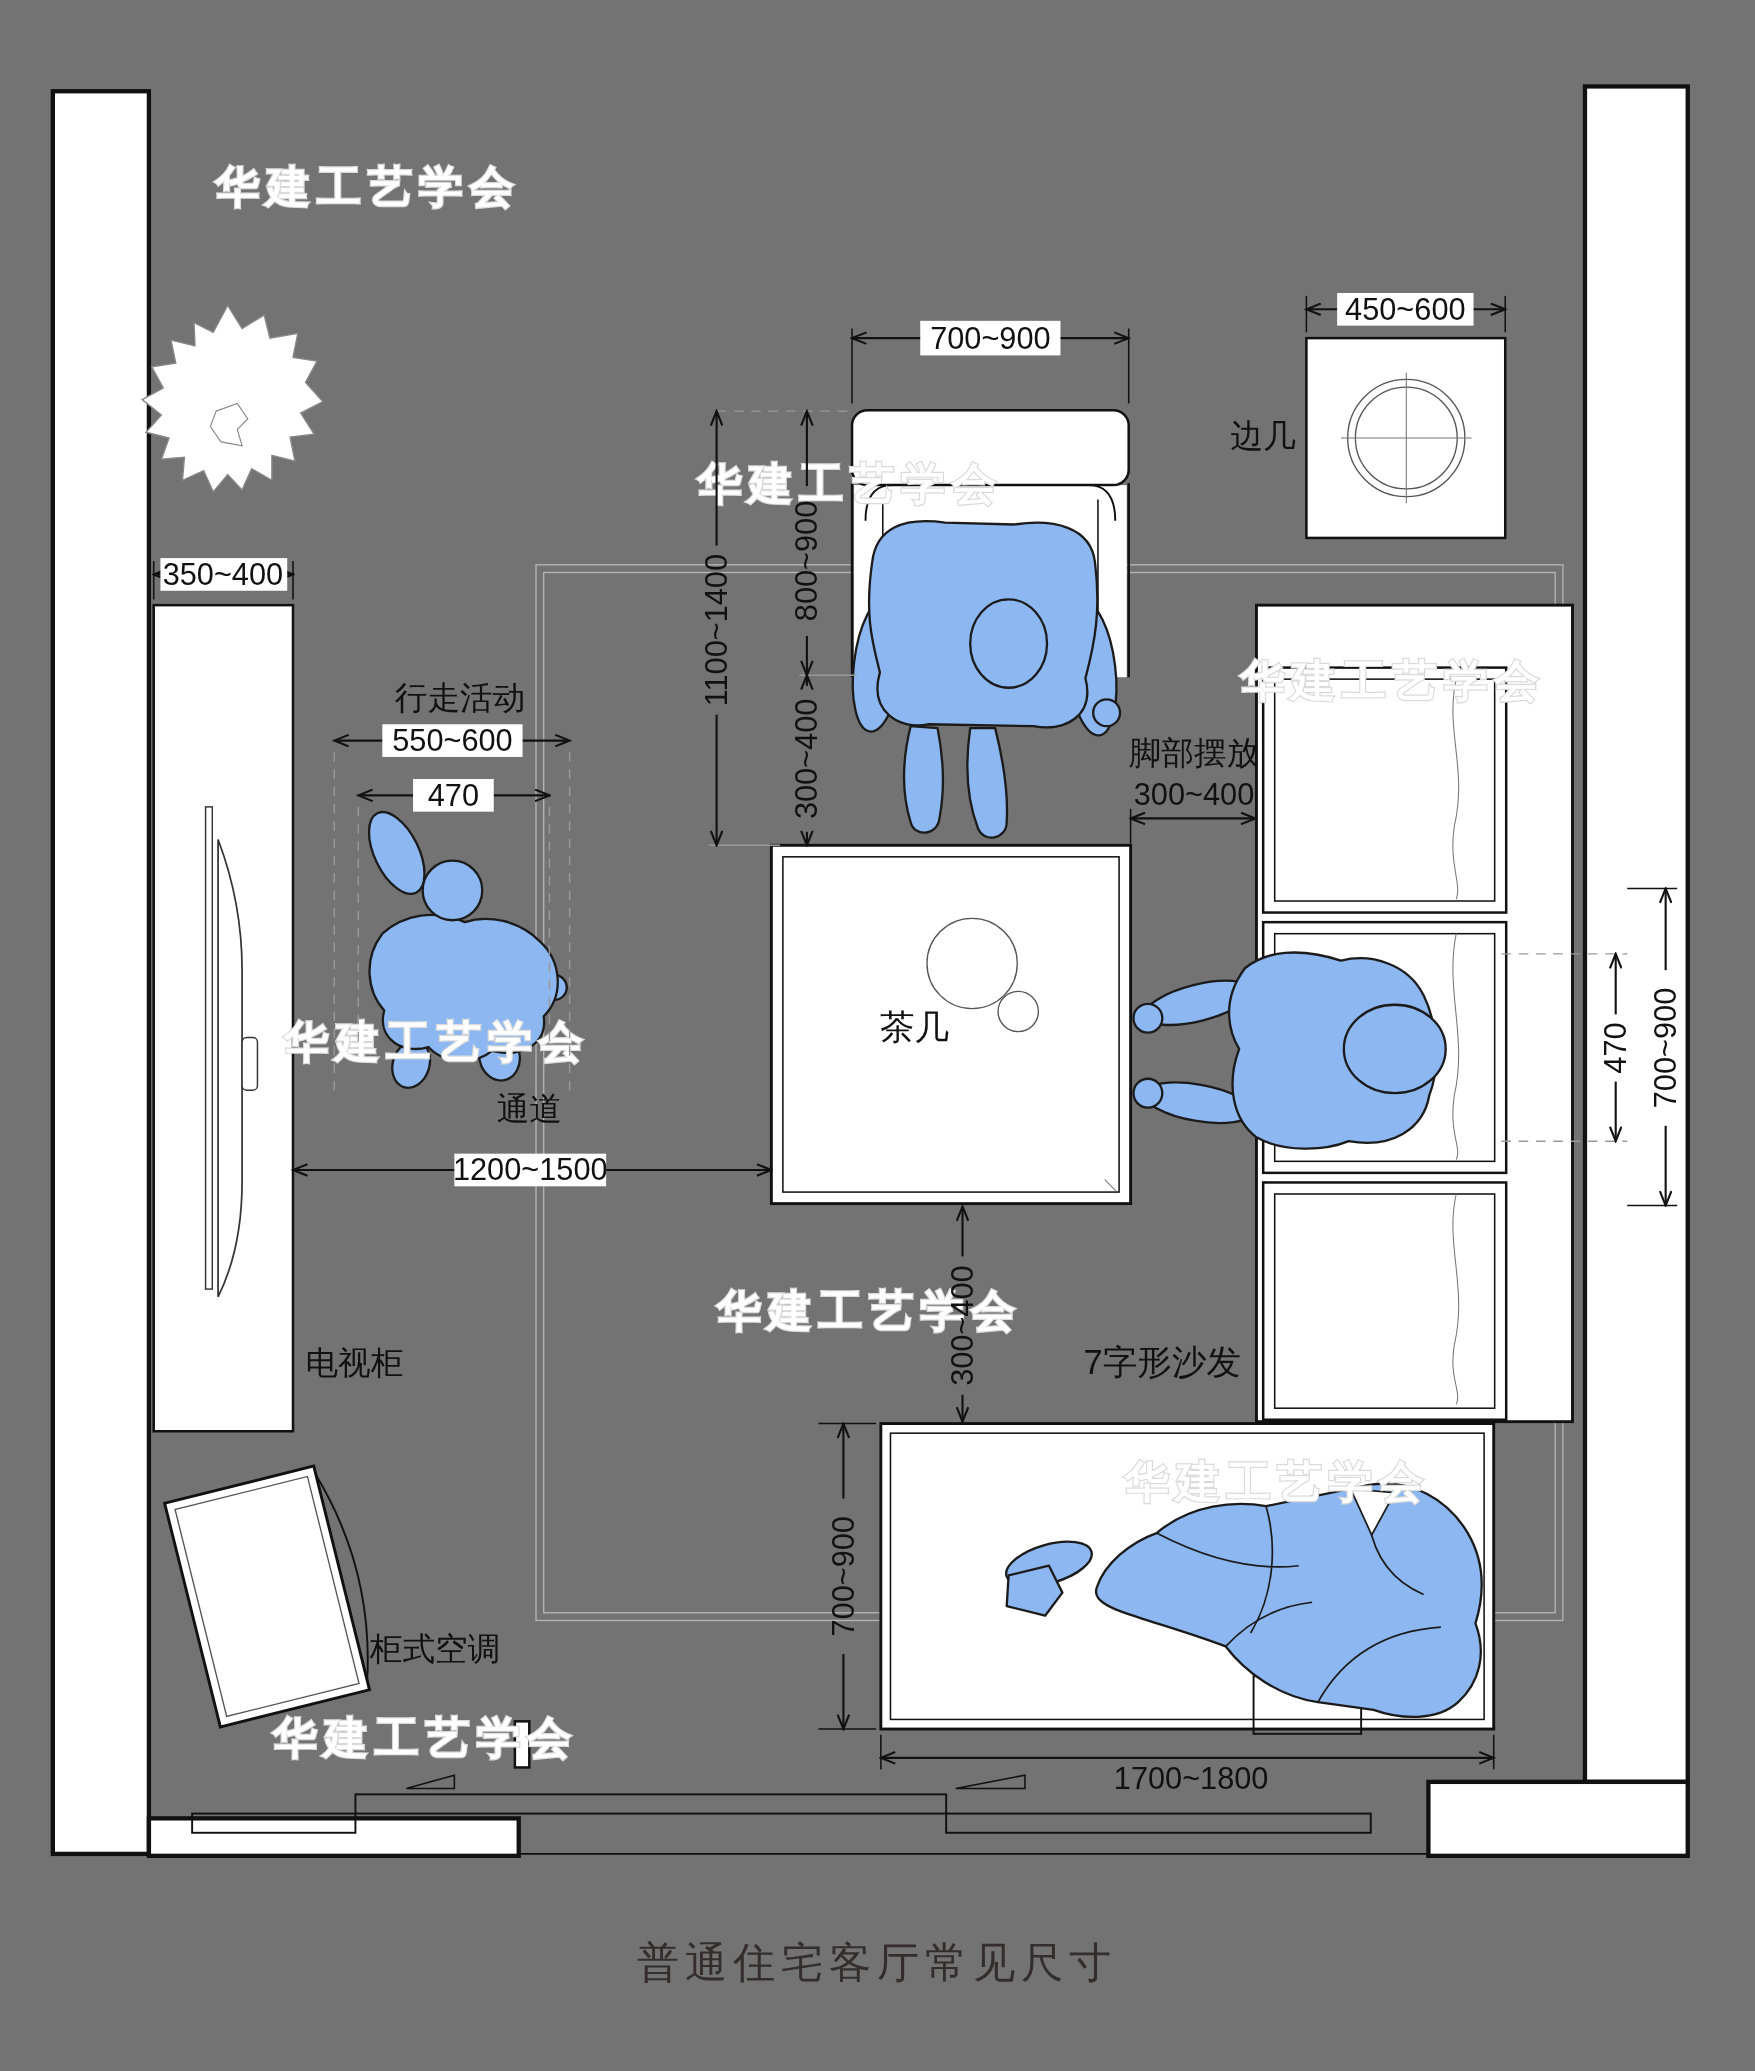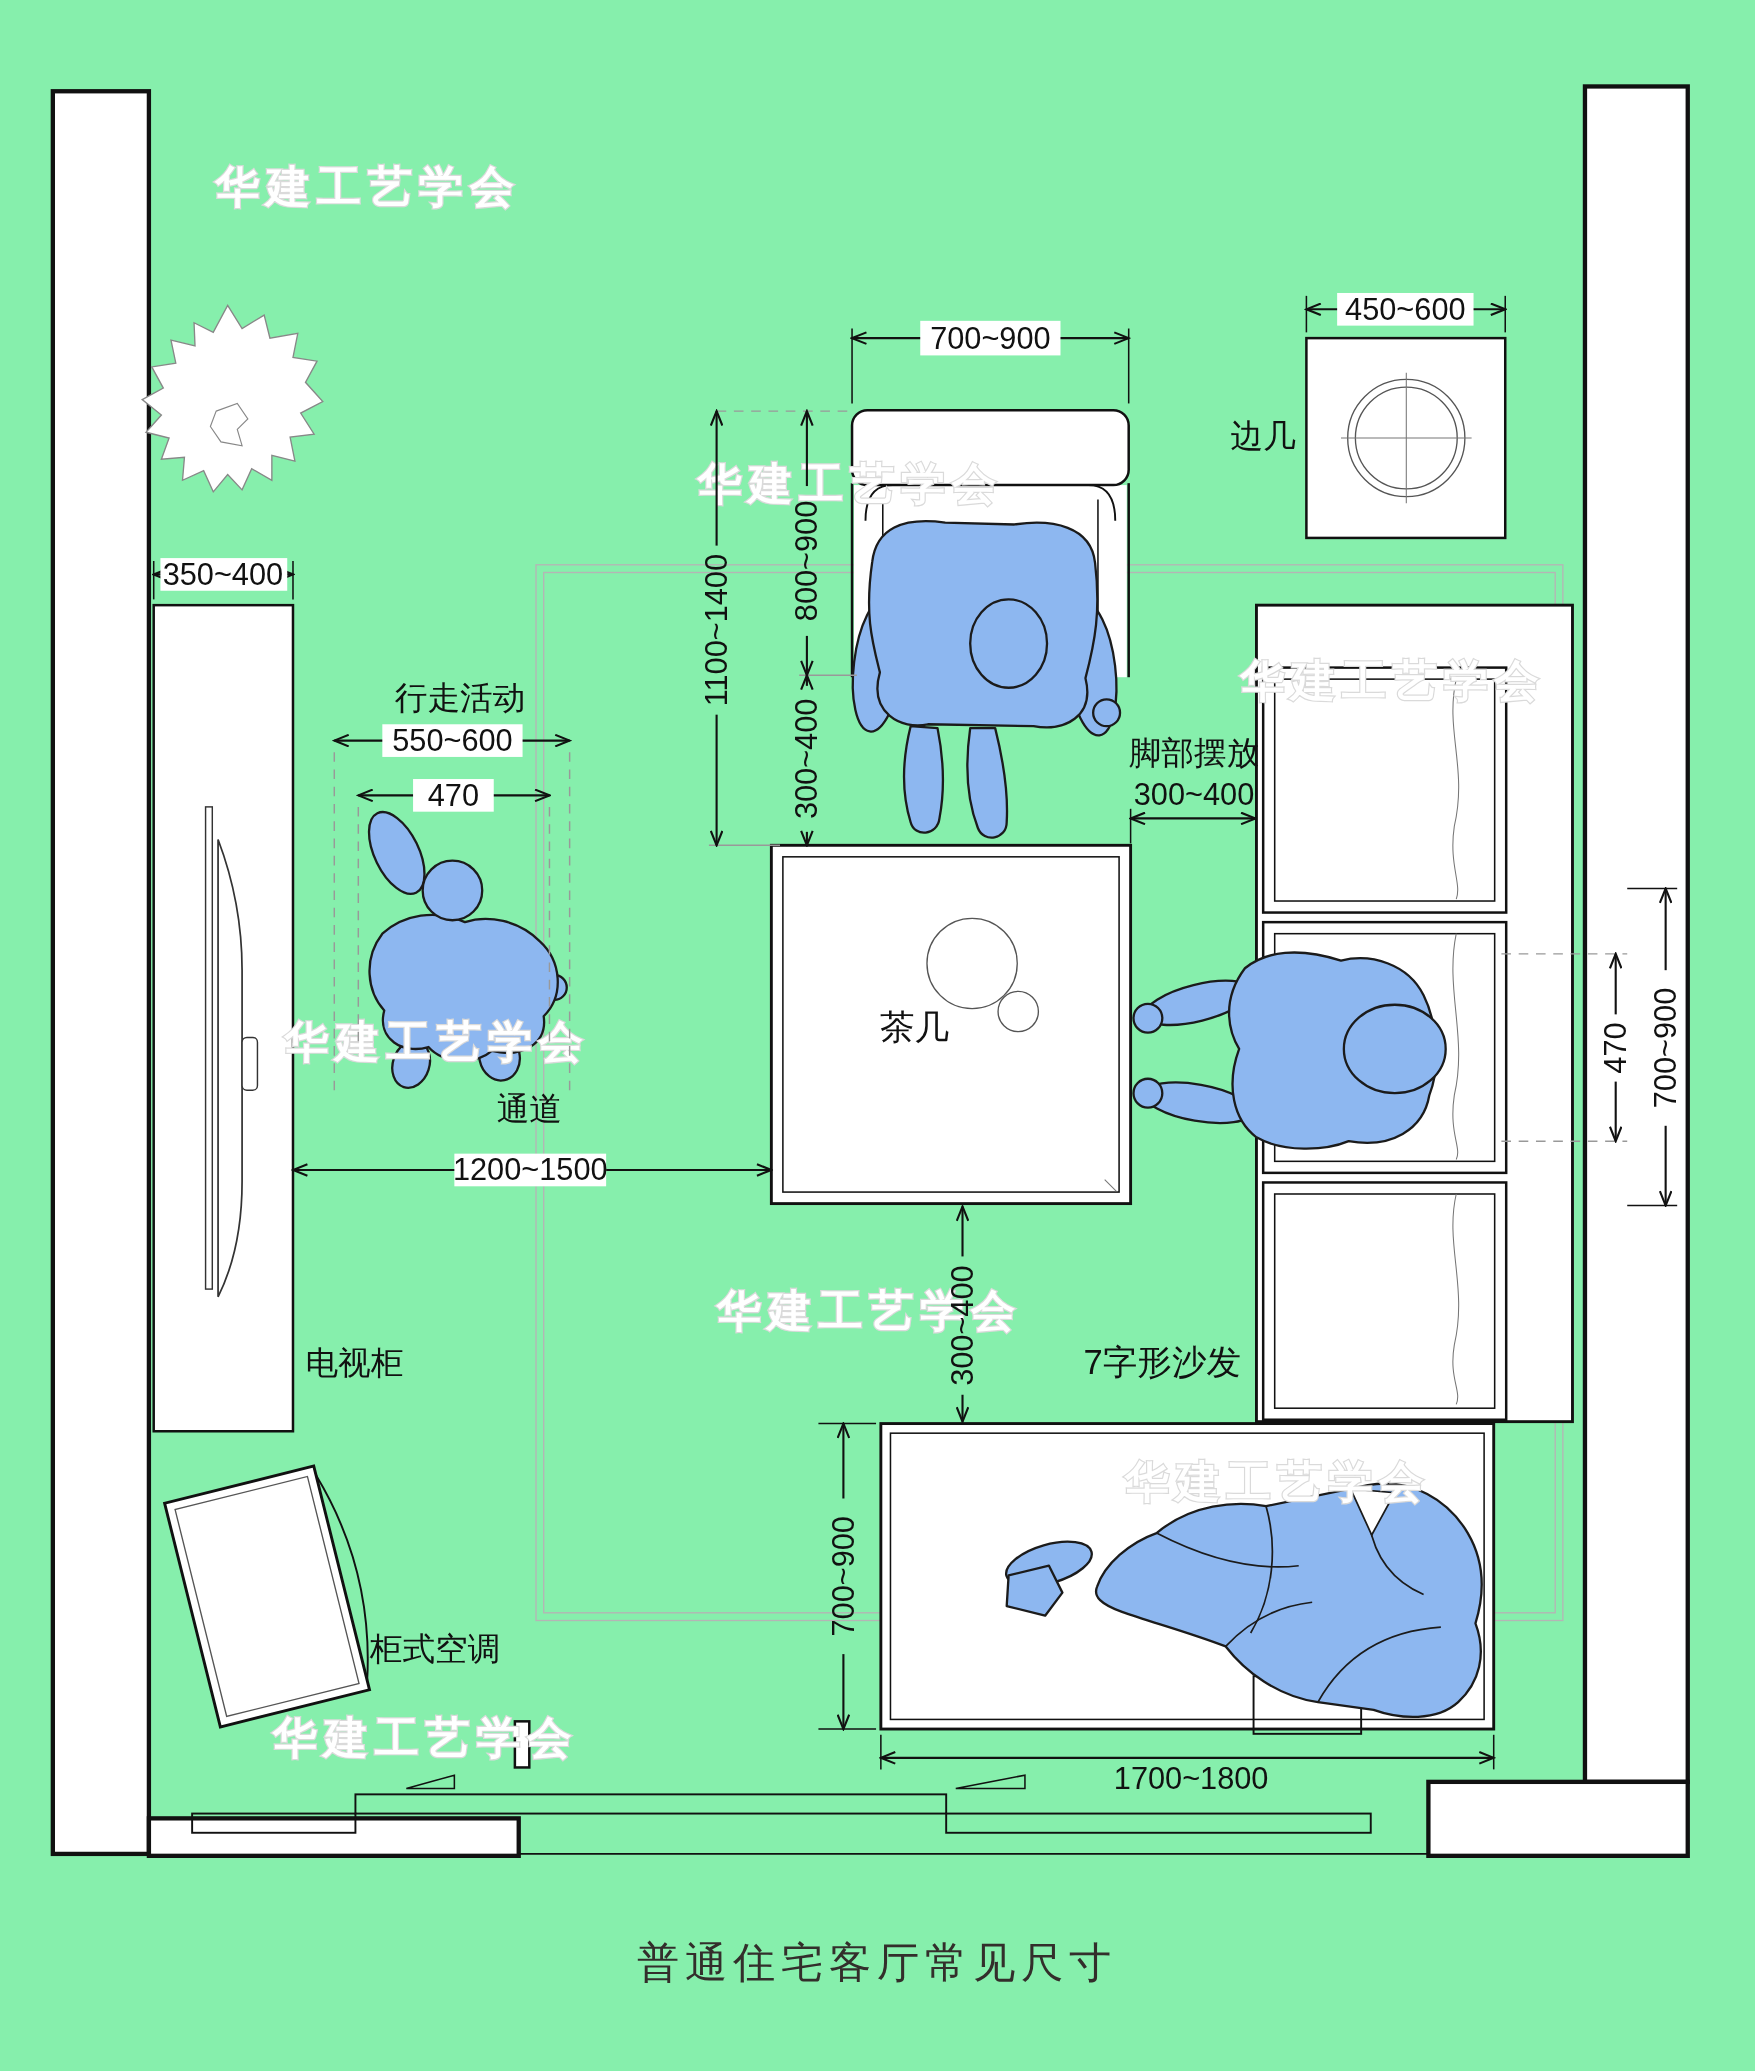--- a/index.html
+++ b/index.html
@@ -1,16 +1,16 @@
 <!DOCTYPE html>
 <html style="--person-fill: #8DB7F0; --watermark-stroke: #dadada; --line: #111111;"><head>
 <meta charset="utf-8">
 <style>
   html,body{margin:0;padding:0;background:#fff;}
-  .page{width:1755px;height:2071px;position:relative;background:#86efac;overflow:hidden;}
+  .page{width:1755px;height:2071px;position:relative;background:#737373;overflow:hidden;}
   svg text{font-family:"Liberation Sans","DejaVu Sans",sans-serif;fill:#111;}
   .dim{font-size:32px;}
   .lbl{font-size:34px;}
   .big{font-size:36px;}
   .t-title{font-size:44px;fill:#332e2b;letter-spacing:6px;}
   .wm{font-size:46px;font-weight:bold;fill:#ffffff;stroke:var(--watermark-stroke,#dadada);stroke-width:2.5px;paint-order:stroke;letter-spacing:7px;}
   .person{fill:var(--person-fill,#8DB7F0);stroke:#1b1b1b;stroke-width:2.4;stroke-linejoin:round;}
   .seam{fill:none;stroke:#1b1b1b;stroke-width:1.8;}
   .w4{stroke:#111;stroke-width:4.5;fill:#fff;}
   .s3{stroke:#111;stroke-width:3;fill:#fff;}

